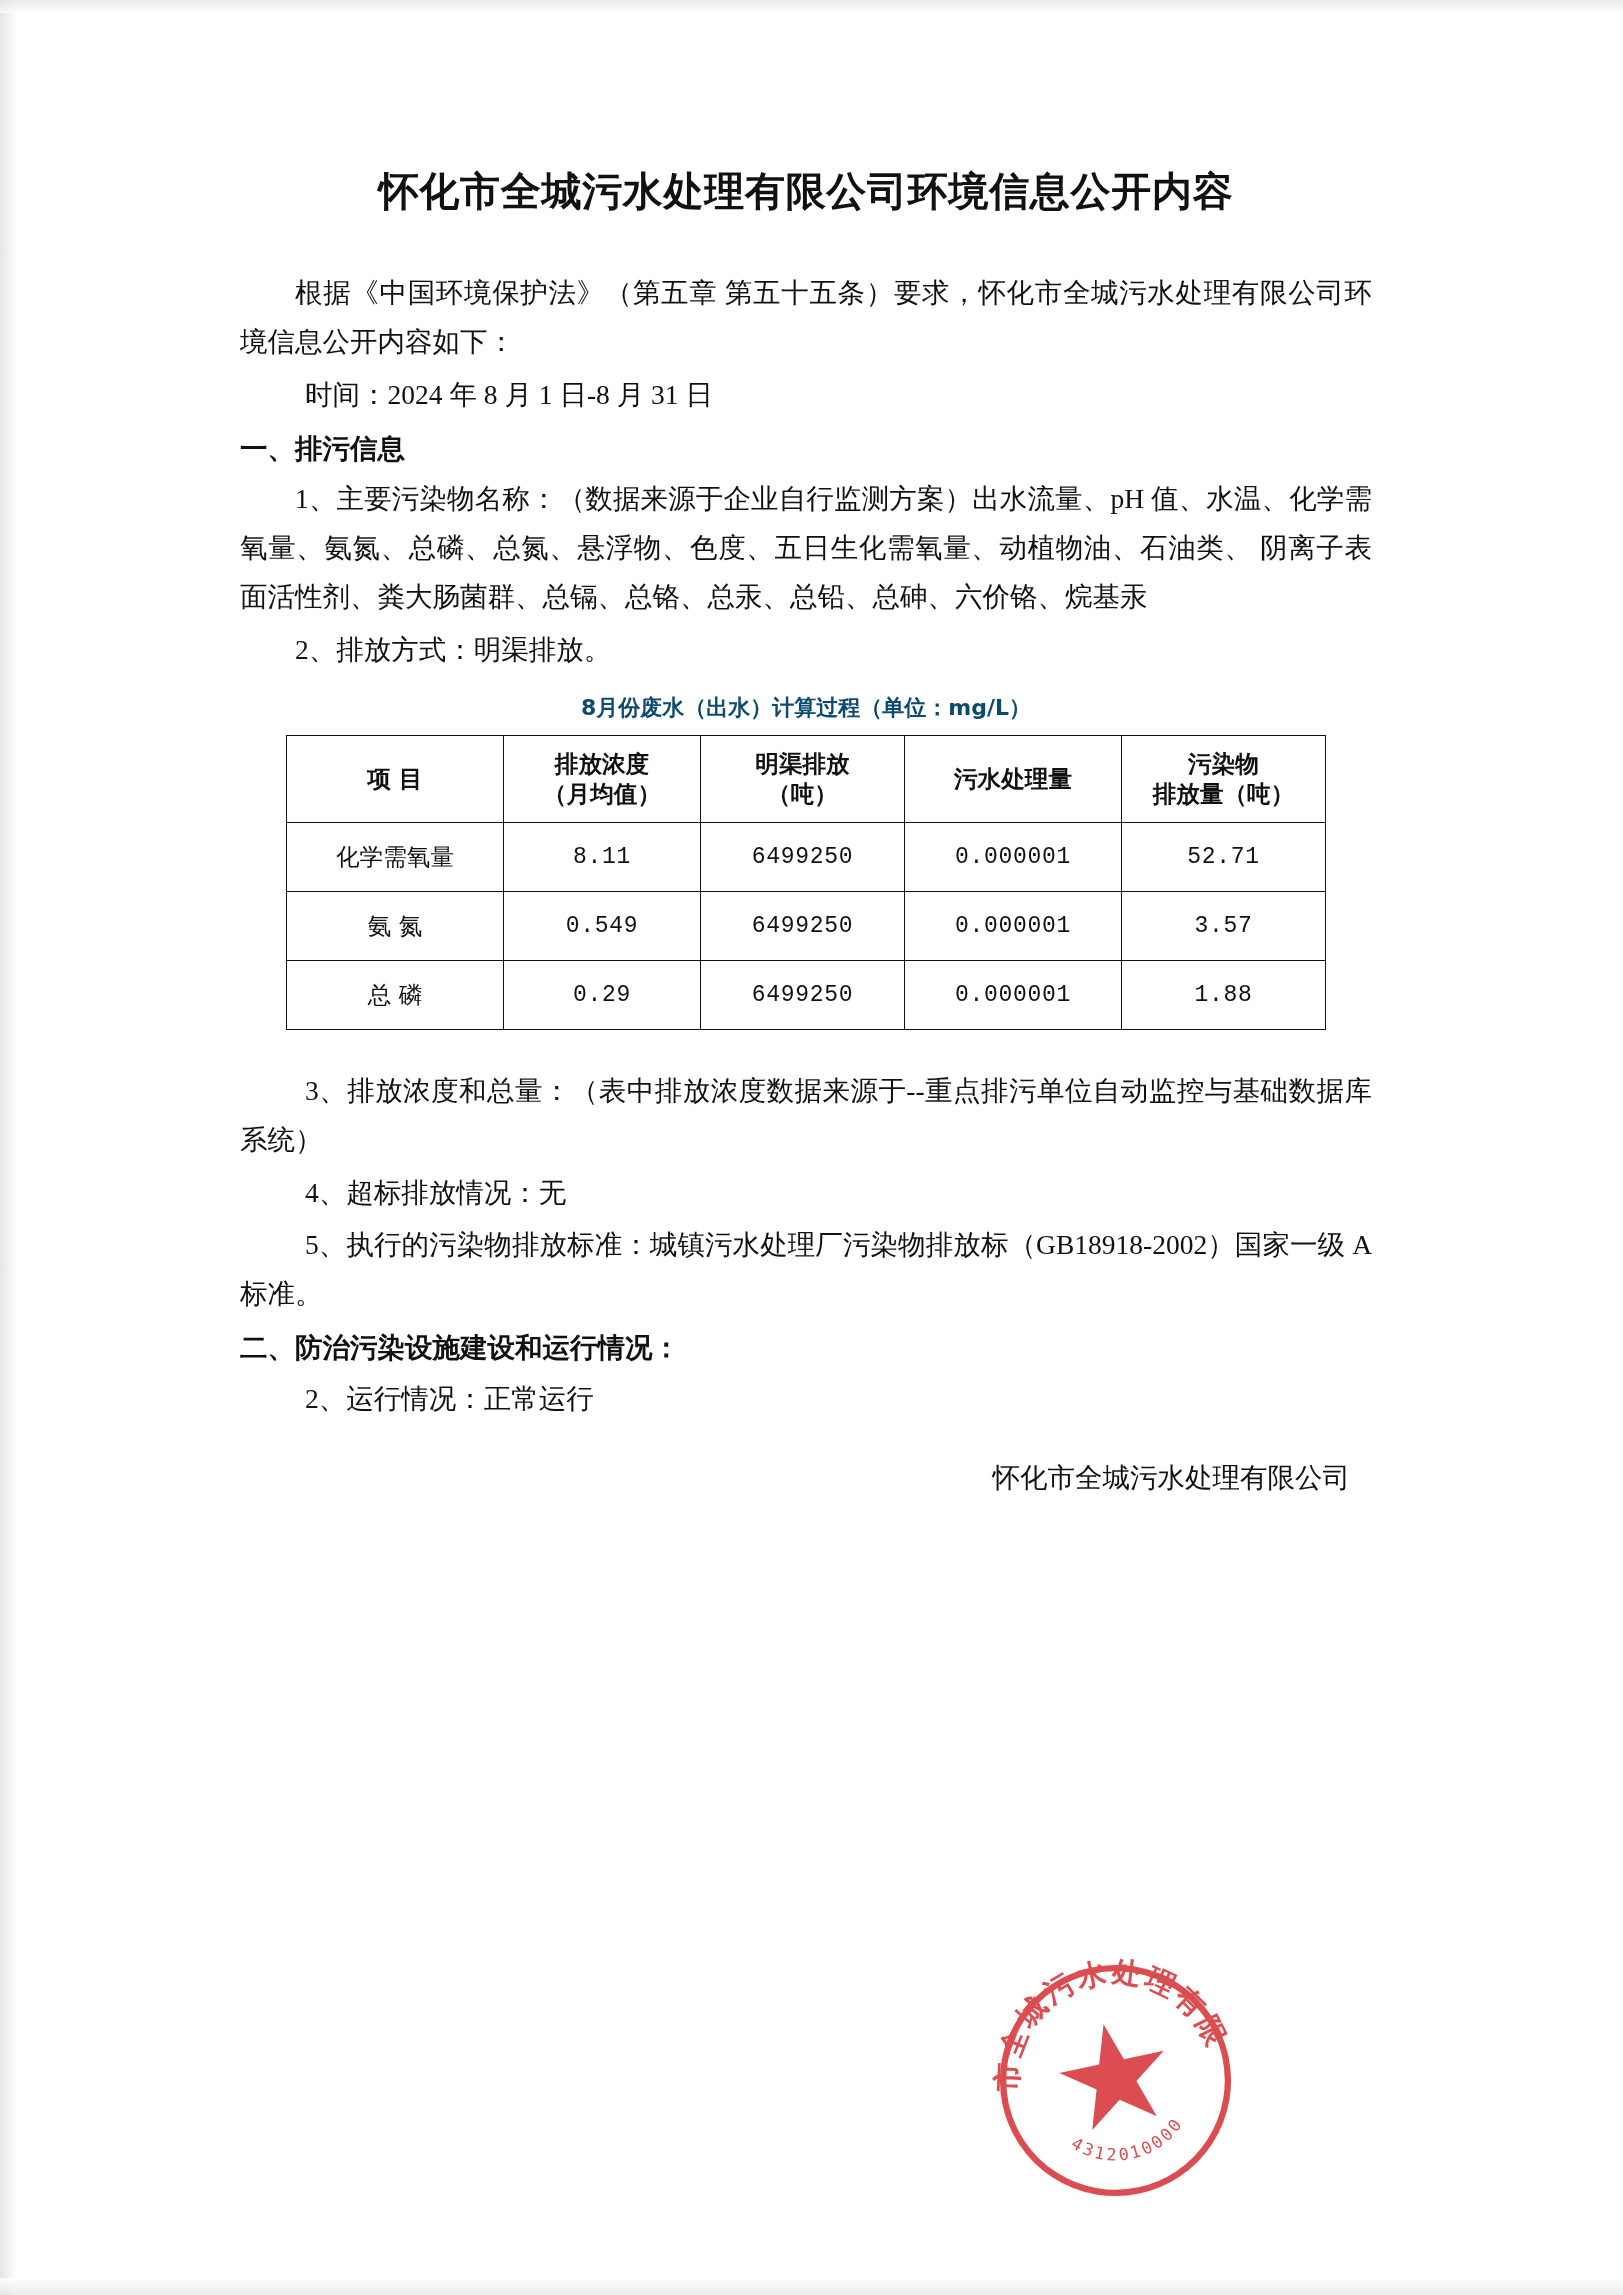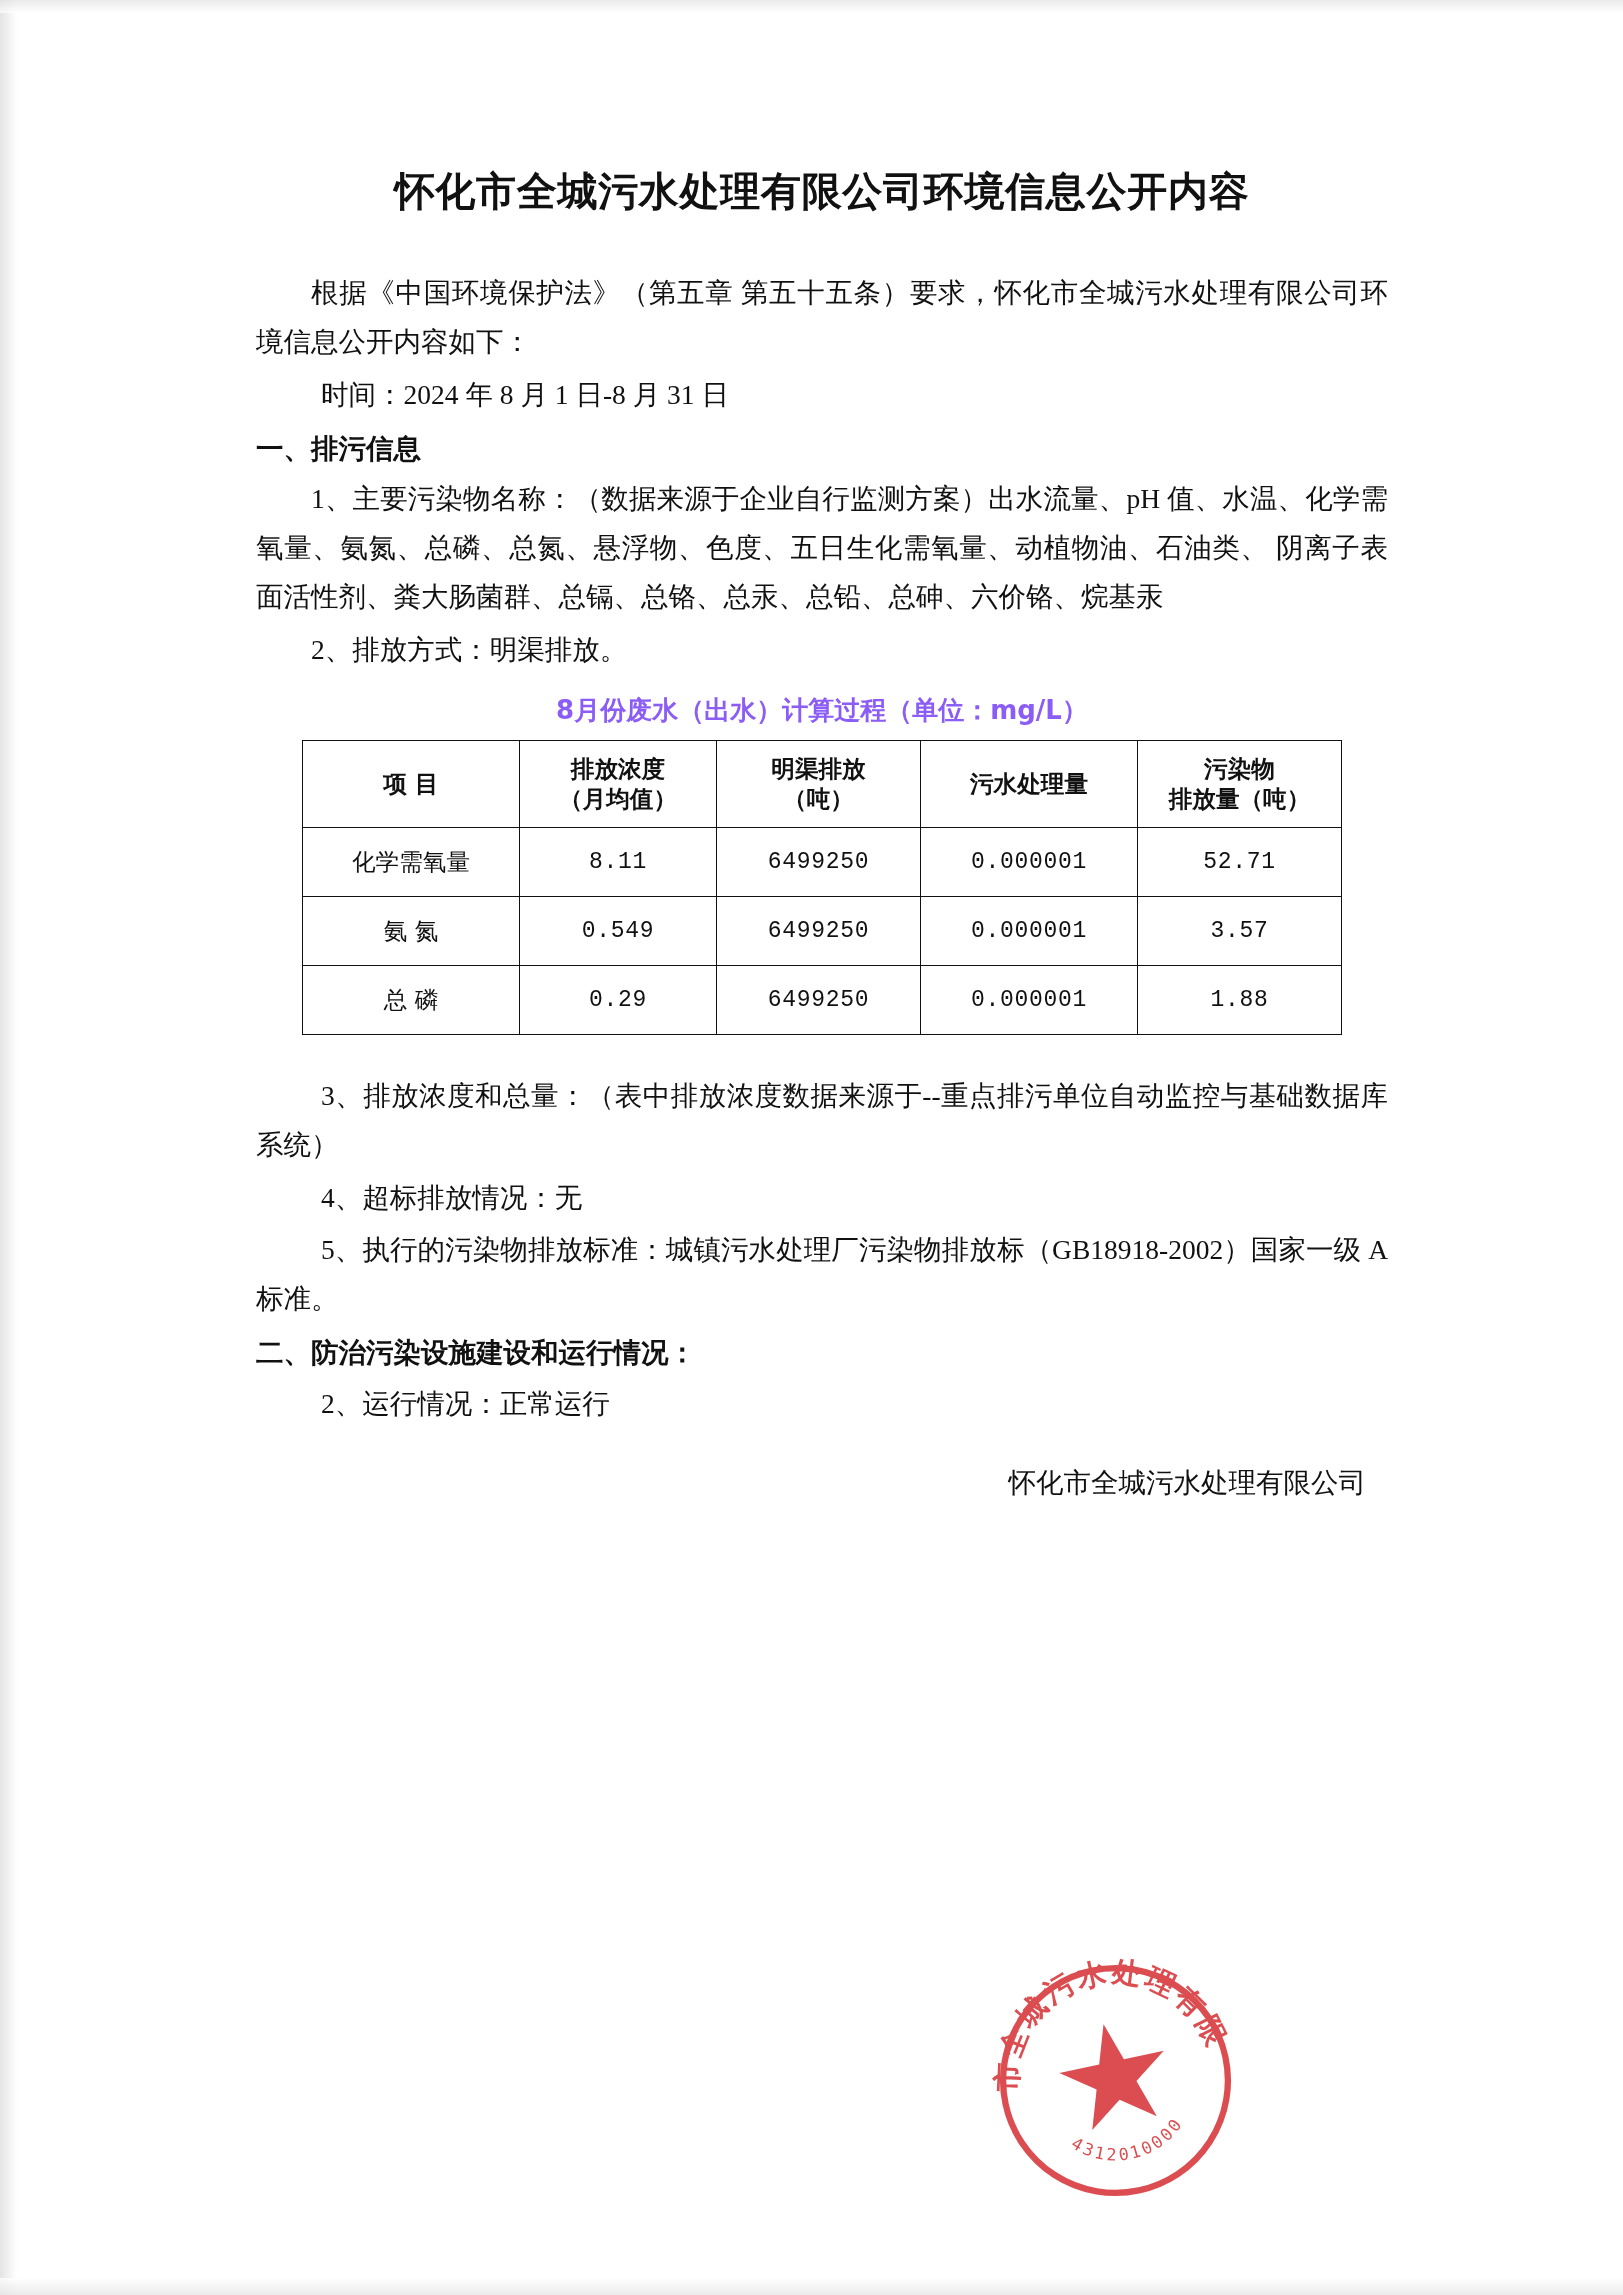--- a/index.html
+++ b/index.html
@@ -35,21 +35,21 @@
   }
   .scan-edge-bottom {
     position: absolute;
     left: 0; right: 0; bottom: 0;
     height: 17px;
     background: linear-gradient(to top, #e6e6e6, #ffffff);
     opacity: 0.8;
   }
   .content {
     position: absolute;
-    left: 256px;
+    left: 240px;
     top: 164px;
     width: 1132px;
   }
   .doc-title {
     font-family: "DejaVu Sans", "Liberation Sans", sans-serif;
     font-weight: bold;
     font-size: 40px;
     text-align: center;
     letter-spacing: 0.7px;
     color: #111;
@@ -74,23 +74,23 @@
     font-family: "DejaVu Sans", "Liberation Sans", sans-serif;
     font-weight: bold;
     font-size: 27.5px;
     line-height: 1.78;
     color: #111;
     margin: 0 0 2.6px 0;
   }
   .table-caption {
     font-family: "DejaVu Sans", "Liberation Sans", sans-serif;
     font-weight: bold;
-    font-size: 26px;
+    font-size: 22px;
     text-align: center;
-    color: #8b5cf6;
+    color: #0c4a6e;
     margin: 18.3px 0 11.8px 0;
   }
   table.data {
     border-collapse: collapse;
     margin: 0 auto 0 auto;
     width: 1034px;
     table-layout: fixed;
   }
   table.data th, table.data td {
     border: 1.3px solid #111;

